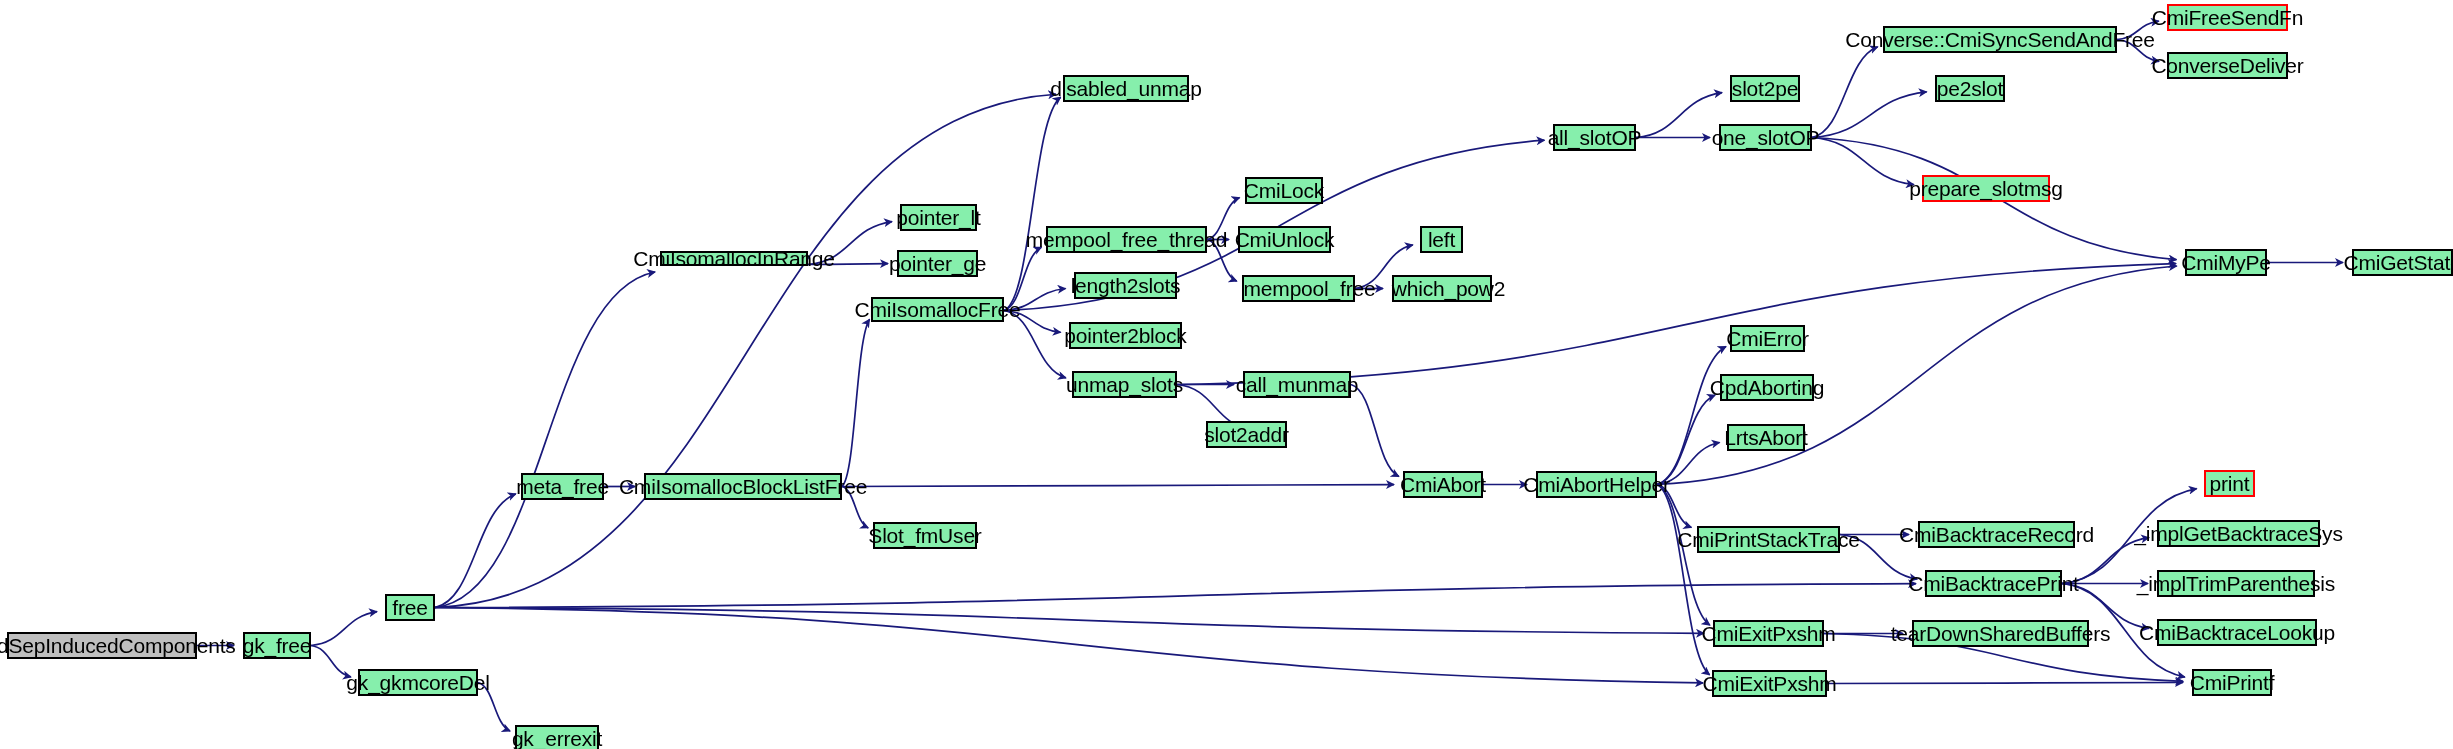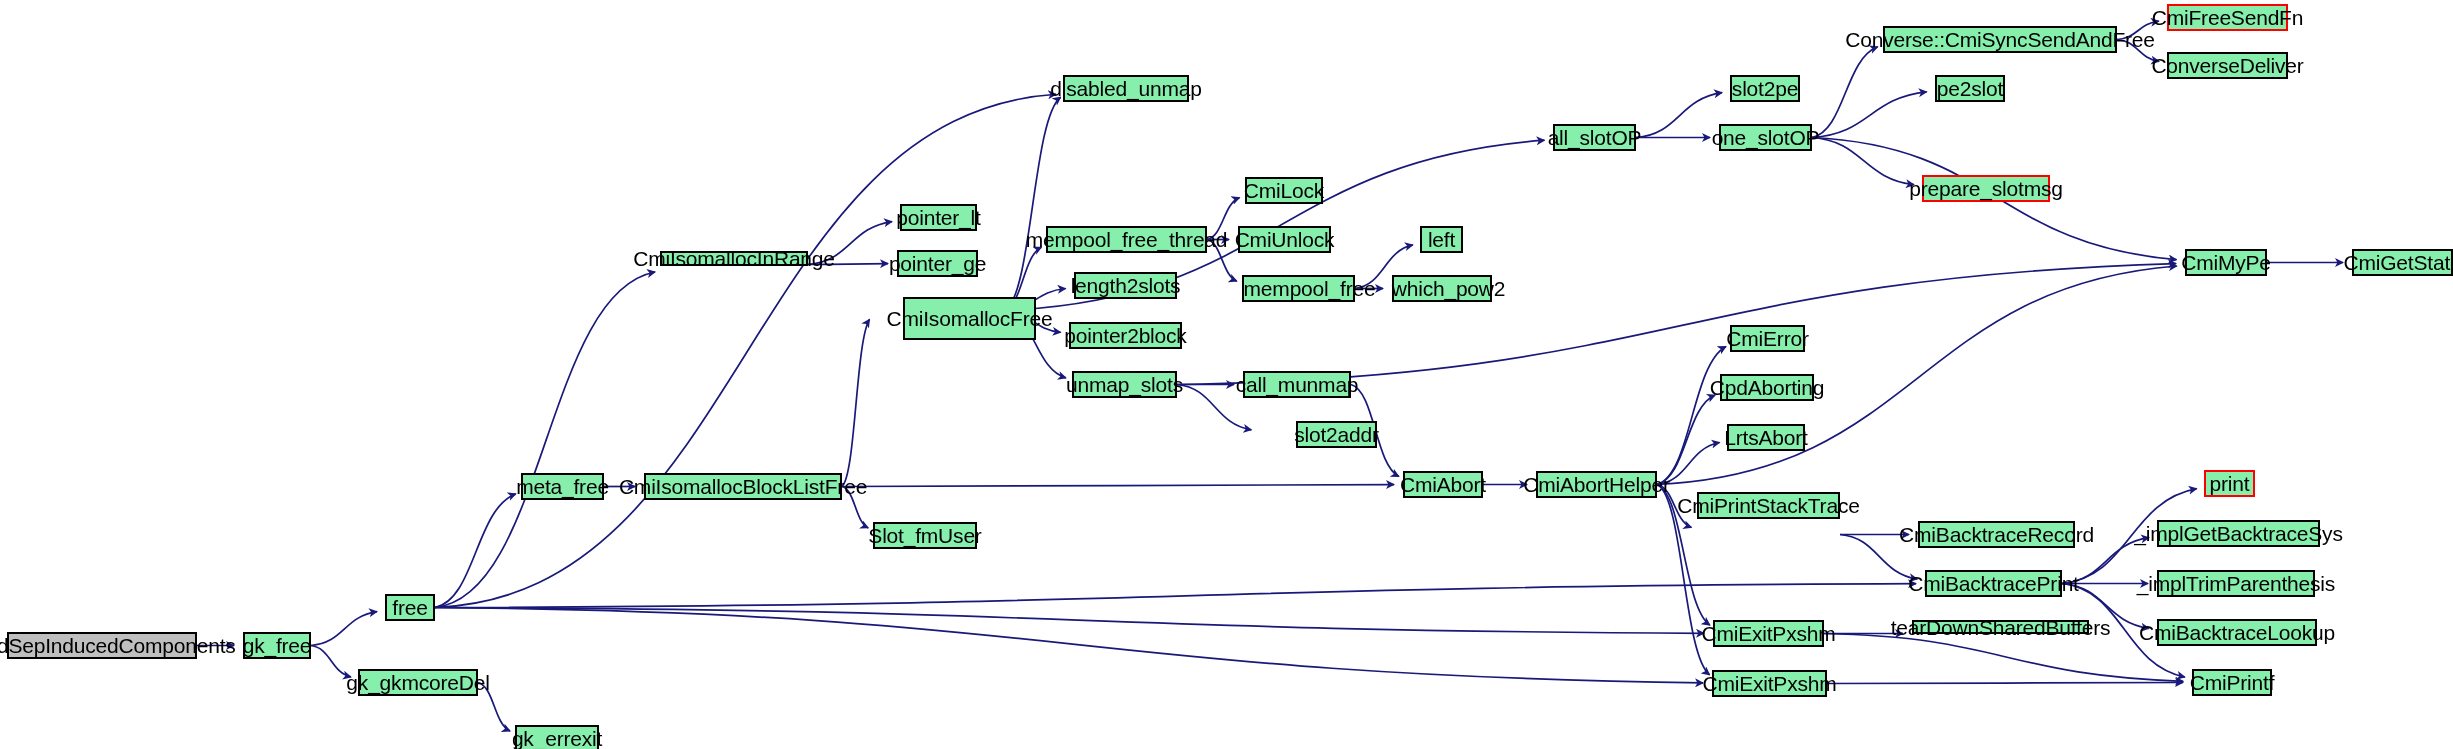--- a/index.html
+++ b/index.html
@@ -140,21 +140,21 @@
     </div>
     <div class="node" style="left: 660px; top: 251px; width: 148px; height: 15px;">
       <span>CmiIsomallocInRange</span>
     </div>
     <div class="node" style="left: 900px; top: 204px; width: 77px; height: 27px;">
       <span>pointer_lt</span>
     </div>
     <div class="node" style="left: 897px; top: 250px; width: 81px; height: 27px;">
       <span>pointer_ge</span>
     </div>
-    <div class="node" style="left: 871px; top: 297px; width: 133px; height: 43px; margin-left: 32px;">
+    <div class="node" style="left: 871px; top: 297px; width: 133px; height: 25px;">
       <span>CmiIsomallocFree</span>
     </div>
     <div class="node" style="left: 1063px; top: 75px; width: 126px; height: 27px;">
       <span>disabled_unmap</span>
     </div>
     <div class="node" style="left: 1046px; top: 226px; width: 161px; height: 27px;">
       <span>mempool_free_thread</span>
     </div>
     <div class="node" style="left: 1074px; top: 272px; width: 103px; height: 27px;">
       <span>length2slots</span>
@@ -176,21 +176,21 @@
     </div>
     <div class="node" style="left: 1420px; top: 226px; width: 43px; height: 27px;">
       <span>left</span>
     </div>
     <div class="node" style="left: 1392px; top: 275px; width: 100px; height: 27px; padding-left: 13px;">
       <span>which_pow2</span>
     </div>
     <div class="node" style="left: 1243px; top: 371px; width: 108px; height: 27px;">
       <span>call_munmap</span>
     </div>
-    <div class="node" style="left: 1296px; top: 421px; width: 81px; height: 27px;">
+    <div class="node" style="left: 1206px; top: 421px; width: 81px; height: 27px;">
       <span>slot2addr</span>
     </div>
     <div class="node" style="left: 1403px; top: 471px; width: 80px; height: 27px;">
       <span>CmiAbort</span>
     </div>
     <div class="node" style="left: 1536px; top: 471px; width: 121px; height: 27px;">
       <span>CmiAbortHelper</span>
     </div>
     <div class="node" style="left: 1553px; top: 124px; width: 83px; height: 27px;">
       <span>all_slotOP</span>
@@ -224,33 +224,33 @@
     </div>
     <div class="node" style="left: 1730px; top: 325px; width: 75px; height: 27px;">
       <span>CmiError</span>
     </div>
     <div class="node" style="left: 1720px; top: 374px; width: 94px; height: 27px;">
       <span>CpdAborting</span>
     </div>
     <div class="node" style="left: 1727px; top: 424px; width: 78px; height: 27px;">
       <span>LrtsAbort</span>
     </div>
-    <div class="node" style="left: 1697px; top: 492px; width: 143px; height: 27px;">
+    <div class="node" style="left: 1697px; top: 526px; width: 143px; height: 27px;">
       <span>CmiPrintStackTrace</span>
     </div>
     <div class="node" style="left: 1918px; top: 521px; width: 157px; height: 27px;">
       <span>CmiBacktraceRecord</span>
     </div>
     <div class="node" style="left: 1925px; top: 570px; width: 137px; height: 27px;">
       <span>CmiBacktracePrint</span>
     </div>
     <div class="node" style="left: 1713px; top: 620px; width: 111px; height: 27px;">
       <span>CmiExitPxshm</span>
     </div>
-    <div class="node" style="left: 1912px; top: 620px; width: 177px; height: 14px;">
+    <div class="node" style="left: 1912px; top: 620px; width: 177px; height: 27px;">
       <span>tearDownSharedBuffers</span>
     </div>
     <div class="node" style="left: 1712px; top: 670px; width: 115px; height: 27px;">
       <span>CmiExitPxshm</span>
     </div>
     <div class="node red" style="left: 2204px; top: 470px; width: 51px; height: 27px;">
       <span>print</span>
     </div>
     <div class="node" style="left: 2157px; top: 520px; width: 163px; height: 27px;">
       <span>_implGetBacktraceSys</span>

